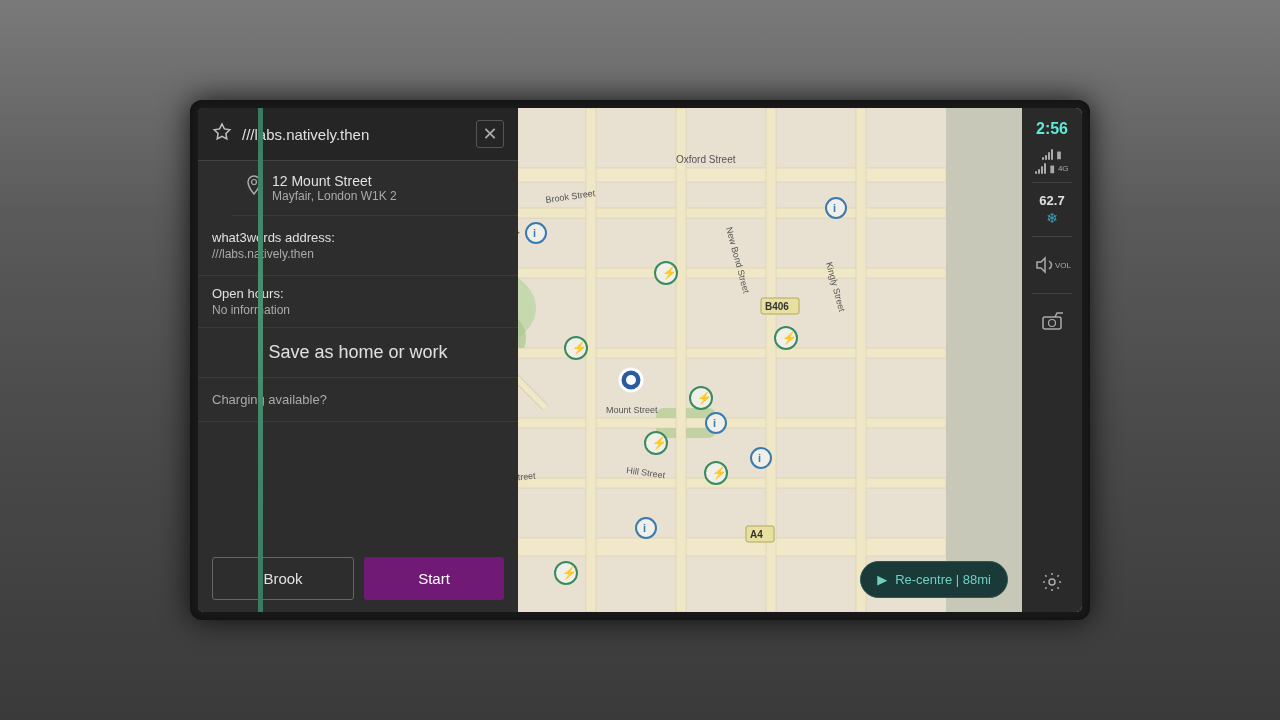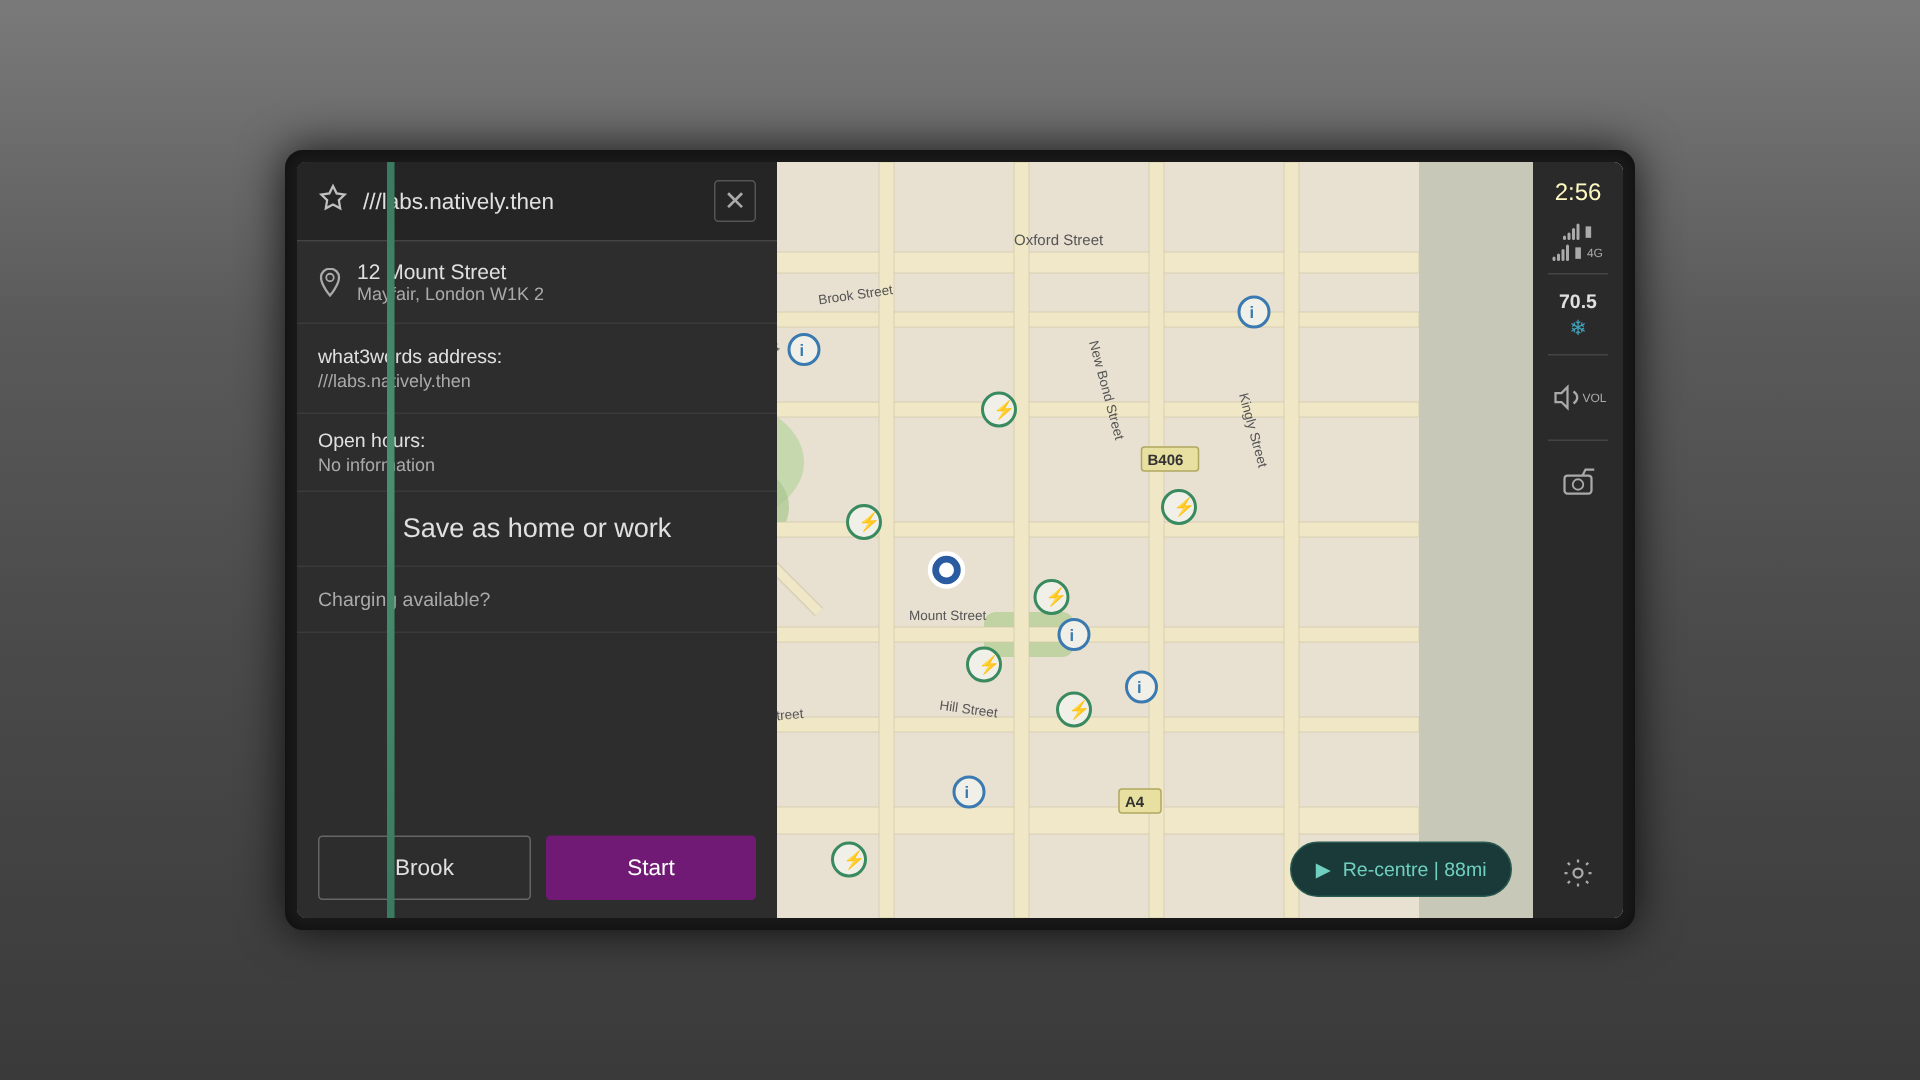--- a/index.html
+++ b/index.html
@@ -194,24 +194,25 @@
       height: 28px;
       display: flex;
       align-items: center;
       justify-content: center;
       border: 1px solid #555;
       border-radius: 3px;
     }
 
     .popup-address {
       display: flex;
-      align-items: flex-end;
+      align-items: flex-start;
       padding: 12px 14px;
       gap: 10px;
       border-bottom: 1px solid #3a3a3a;
+      margin-left: 34px;
     }
 
     .location-icon {
       color: #aaa;
       font-size: 16px;
       margin-top: 2px;
       flex-shrink: 0;
     }
 
     .address-text {
@@ -323,23 +324,23 @@
       display: flex;
       flex-direction: column;
       align-items: center;
       padding: 8px 0;
       gap: 4px;
       z-index: 10;
       flex-shrink: 0;
     }
 
     .clock {
-      color: #fef9c3;
+      color: #5eead4;
       font-size: 16px;
-      font-weight: normal;
+      font-weight: bold;
       text-align: center;
       padding: 4px 0;
     }
 
     .signal-info {
       display: flex;
       flex-direction: column;
       gap: 2px;
       align-items: center;
       padding: 2px 0;
@@ -670,21 +671,21 @@
               <div class="bar bar2"></div>
               <div class="bar bar3"></div>
               <div class="bar bar4"></div>
             </div>
             <span class="battery-icon">▮</span>
             <span style="font-size:8px;color:#aaa;">4G</span>
           </div>
         </div>
         <div class="r-sidebar-divider"></div>
         <div style="display:flex;flex-direction:column;align-items:center;gap:2px;padding:4px 0;">
-          <span class="temp-right">70.5</span>
+          <span class="temp-right">62.7</span>
           <div style="display:flex;gap:2px;align-items:center;">
             <span style="color:#40a0b8;font-size:14px;">❄</span>
           </div>
         </div>
         <div class="r-sidebar-divider"></div>
         <div class="r-sidebar-icon">
           <svg width="22" height="22" viewBox="0 0 22 22" fill="none">
             <path d="M4 8h4l4-4v14l-4-4H4z" stroke="#aaa" stroke-width="1.5" fill="none"></path>
             <path d="M16 7c1.5 1 2.5 2.5 2.5 4s-1 3-2.5 4" stroke="#aaa" stroke-width="1.5" fill="none"></path>
           </svg>

